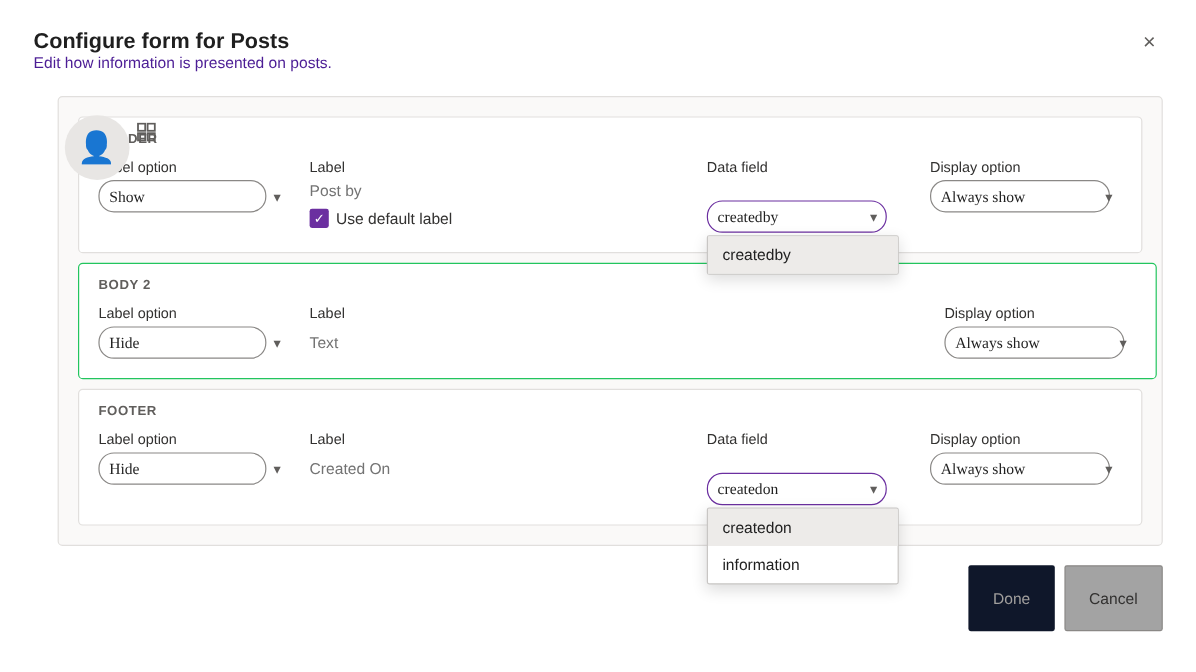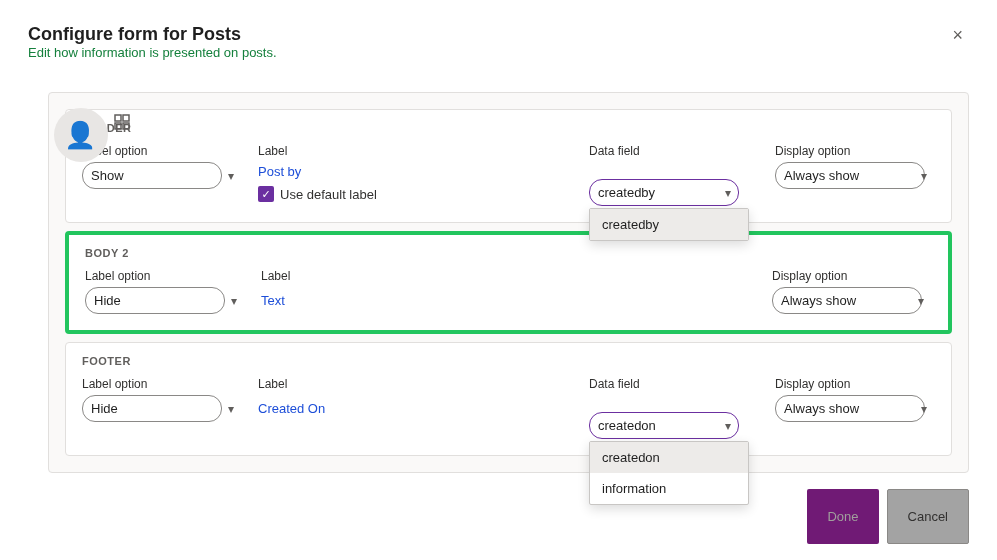--- a/index.html
+++ b/index.html
@@ -36,22 +36,22 @@
       background: none;
       border: none;
       font-size: 18px;
       cursor: pointer;
       color: #605e5c;
       padding: 2px 6px;
       line-height: 1;
     }
     .dialog-subtitle {
       font-size: 13px;
-      color: #15803d;
-      margin-bottom: 28px;
+      color: #4c1d95;
+      margin-bottom: 16px;
     }
     .sections-container {
       border: 1px solid #e1dfdd;
       border-radius: 4px;
       overflow: visible;
       background: #faf9f8;
     }
     
     .section-header-block {
       background: #fff;
@@ -78,21 +78,21 @@
       display: flex;
       flex-direction: column;
       gap: 4px;
     }
     .field-label {
       font-size: 12px;
       color: #323130;
       font-weight: 400;
     }
     select, .select-like {
-      font-family: Liberation Sans, sans-serif;
+      font-family: Liberation Serif, serif;
       font-size: 13px;
       color: #1f1f1f;
       border: 1px solid #8a8886;
       border-radius: 13px;
       padding: 5px 28px 5px 8px;
       background: #fff;
       appearance: none;
       -webkit-appearance: none;
       cursor: pointer;
       outline: none;
@@ -106,21 +106,21 @@
       position: absolute;
       right: 8px;
       top: 50%;
       transform: translateY(-50%);
       pointer-events: none;
       color: #605e5c;
       font-size: 12px;
     }
     .label-static {
       font-size: 13px;
-      color: #1d4ed8;
+      color: #737373;
       padding-top: 6px;
     }
     .checkbox-row {
       display: flex;
       align-items: flex-end;
       gap: 6px;
       margin-top: 6px;
     }
     .checkbox-custom {
       width: 16px;
@@ -147,23 +147,23 @@
       font-size: 13px;
       color: #1f1f1f;
       cursor: pointer;
     }
     .dropdown-item.active {
       background: #edebe9;
     }
     
     .section-body2-block {
       background: #fff;
-      border: 4px solid #22c55e;
+      border: 1px solid #22c55e;
       border-radius: 4px;
-      margin: 8px 16px 0 16px;
+      margin: 8px 4px 0 16px;
       padding: 12px 16px 16px 16px;
     }
     
     .section-footer-block {
       background: #fff;
       border: 1px solid #e1dfdd;
       border-radius: 4px;
       margin: 8px 16px 16px 16px;
       padding: 12px 16px 16px 16px;
       position: relative;
@@ -173,21 +173,21 @@
     }
     
     .buttons-row {
       display: flex;
       justify-content: flex-end;
       gap: 8px;
       margin-top: 16px;
       padding-right: 0;
     }
     .btn-done {
-      background: #701a75;
+      background: #0f172a;
       color: #a19f9d;
       border: none;
       padding: 20px 20px;
       font-size: 13px;
       font-family: "Segoe UI", sans-serif;
       border-radius: 2px;
       cursor: not-allowed;
     }
     .btn-cancel {
       background: #a3a3a3;

